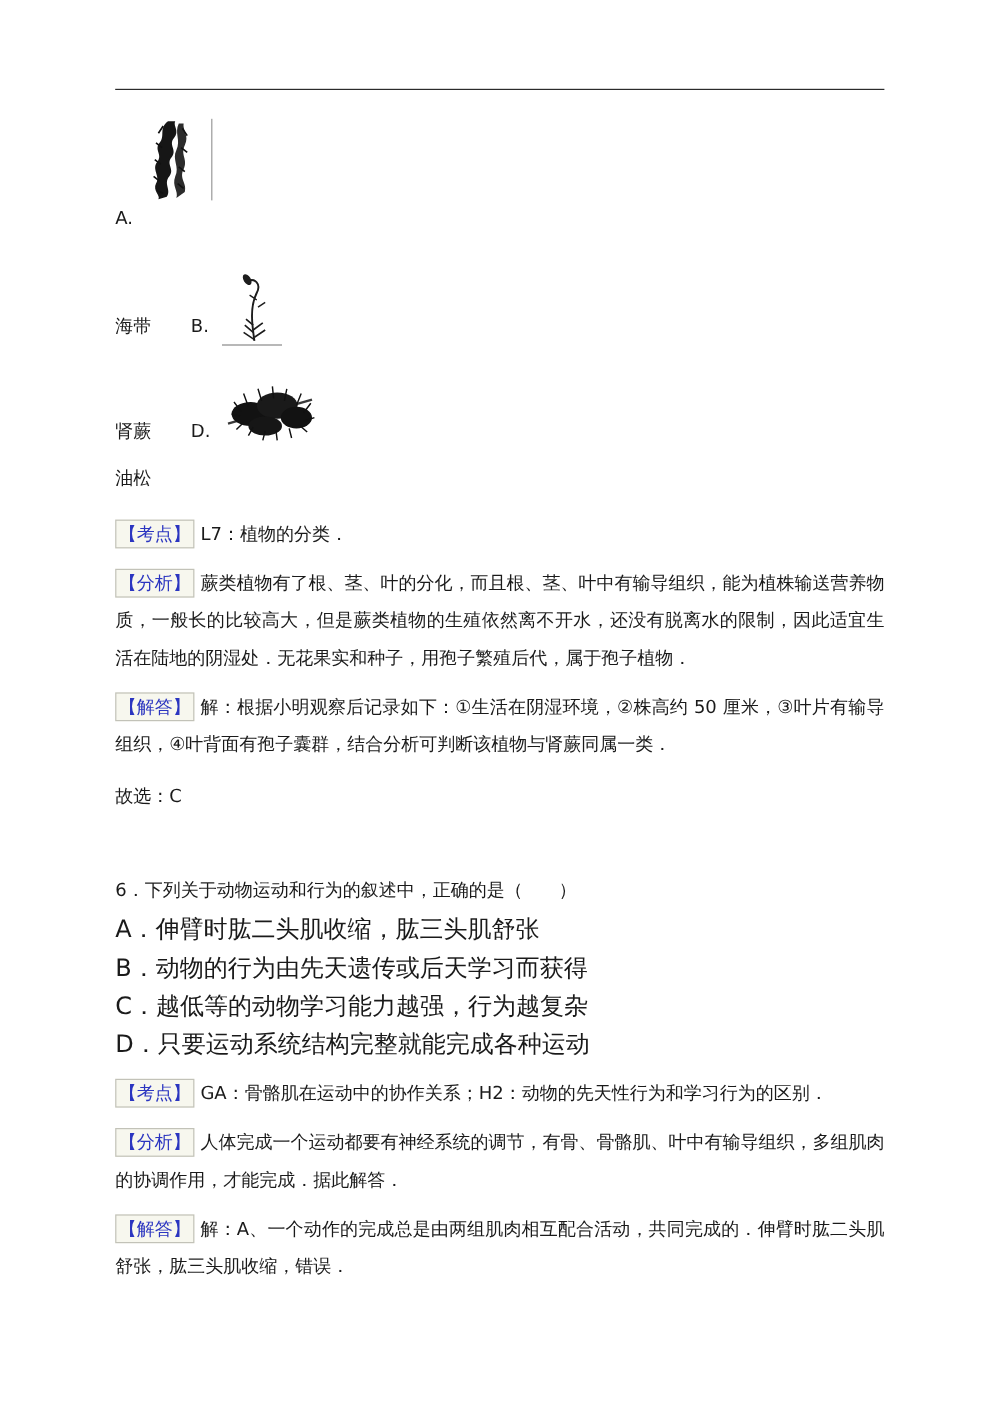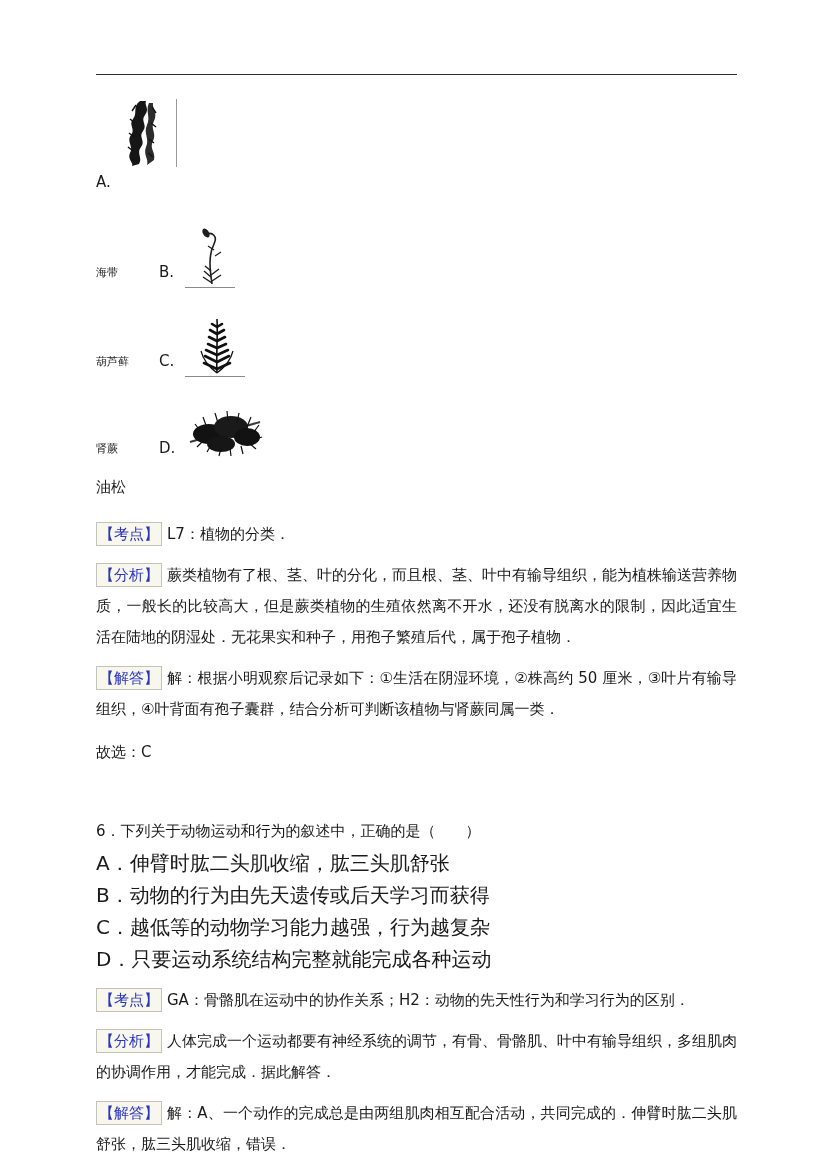--- a/index.html
+++ b/index.html
@@ -5,21 +5,21 @@
   html,body{margin:0;padding:0;background:#ffffff;}
   body{width:827px;height:1169px;font-family:"DejaVu Sans","Liberation Sans",sans-serif;color:#1a1a1a;}
   .page{position:relative;width:827px;height:1169px;background:#fff;overflow:hidden;}
   .content{position:absolute;left:96px;top:74px;width:641px;}
   .rule{border-top:1.5px solid #2b2b2b;height:0;margin:0 0 24px 0;}
   .line{font-size:15px;line-height:31px;}
   .para{font-size:15px;line-height:31px;margin:10px 0 10px 0;text-align:justify;}
   .tag{display:inline-block;color:#2b35c0;background:#f7f7ee;border:1px solid #c2c2b8;padding:0 2px;line-height:22px;margin-right:5px;vertical-align:baseline;}
   .fig-row{display:flex;align-items:flex-end;}
   .indent-a{padding-left:22px;}
-  .cap{display:inline-block;width:63px;font-size:11px;line-height:31px;}
+  .cap{display:inline-block;width:63px;font-size:15px;line-height:31px;}
   .opt{display:inline-block;width:26px;font-size:15px;line-height:31px;}
   .frame{display:inline-block;line-height:0;}
   .frame-a{border-right:1px solid #9a9a9a;padding-right:6px;}
   .frame-b,.frame-c{border-bottom:1px solid #8a8a8a;padding:0 6px 1px 10px;}
   .row-b{margin-top:28px;}
   .row-c{margin-top:27px;}
   .row-d{margin-top:25px;}
   .after-figs{margin-top:8px;}
   .answer-line{margin:12px 0 0 0;}
   .q6-stem{margin-top:48px;}
@@ -52,31 +52,20 @@
       <span class="frame frame-b">
         <svg width="34" height="60" viewBox="0 0 34 60" aria-hidden="true">
           <path d="M17 58 C15 44 13 30 19 18 C23 10 17 6 12 8" stroke="#1d1d1d" stroke-width="1.6" fill="none"></path>
           <ellipse cx="11" cy="7" rx="3" ry="5" fill="#1d1d1d" transform="rotate(-32 11 7)"></ellipse>
           <path d="M17 57 L8 51 M17 55 L26 49 M16 51 L9 45 M16 49 L24 43 M16 45 L10 40" stroke="#1d1d1d" stroke-width="1.4" fill="none"></path>
           <path d="M20 30 L26 26 M19 24 L13 20" stroke="#1d1d1d" stroke-width="1.2" fill="none"></path>
         </svg>
       </span>
     </div>
 
-    <div class="fig-row row-c">
-      <span class="cap">葫芦藓</span>
-      <span class="opt">C.</span>
-      <span class="frame frame-c">
-        <svg width="44" height="60" viewBox="0 0 44 60" aria-hidden="true">
-          <path d="M22 58 C21 40 23 20 22 4" stroke="#101010" stroke-width="1.6" fill="none"></path>
-          <path d="M22 54 L9 48 M22 54 L35 48 M22 47 L10 41 M22 47 L34 41 M22 40 L11 35 M22 40 L33 35 M22 33 L13 29 M22 33 L31 29 M22 26 L14 22 M22 26 L30 22 M22 19 L15 15 M22 19 L29 15 M22 12 L17 9 M22 12 L27 9" stroke="#101010" stroke-width="2.6" stroke-linecap="round" fill="none"></path>
-          <path d="M22 58 C14 52 8 44 6 36 M22 58 C30 52 36 44 38 36" stroke="#101010" stroke-width="1.2" fill="none"></path>
-        </svg>
-      </span>
-    </div>
 
     <div class="fig-row row-d">
       <span class="cap">肾蕨</span>
       <span class="opt">D.</span>
       <span class="frame">
         <svg width="80" height="62" viewBox="0 0 80 62" aria-hidden="true">
           <path d="M5 40 L75 20" stroke="#3a3a3a" stroke-width="2"></path>
           <ellipse cx="24" cy="32" rx="16" ry="10" fill="#121212"></ellipse>
           <ellipse cx="46" cy="25" rx="17" ry="11" fill="#1a1a1a"></ellipse>
           <ellipse cx="62" cy="35" rx="13" ry="9" fill="#121212"></ellipse>

